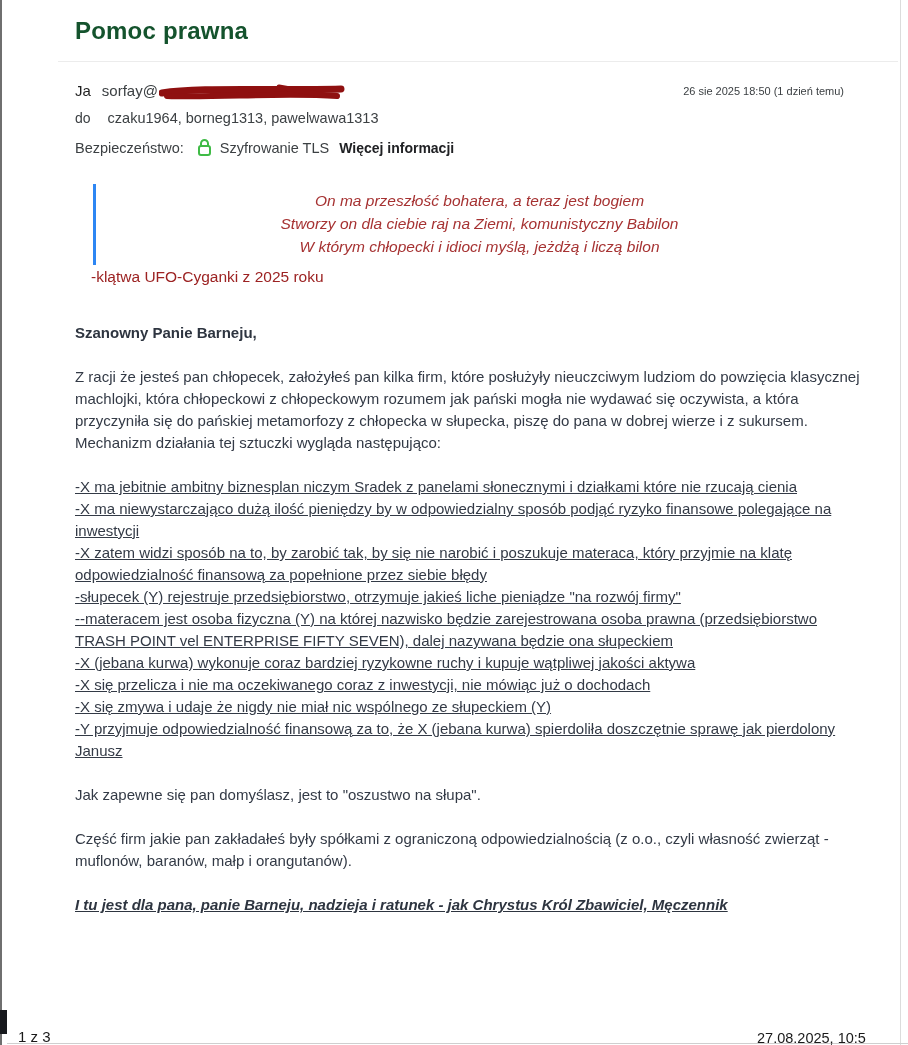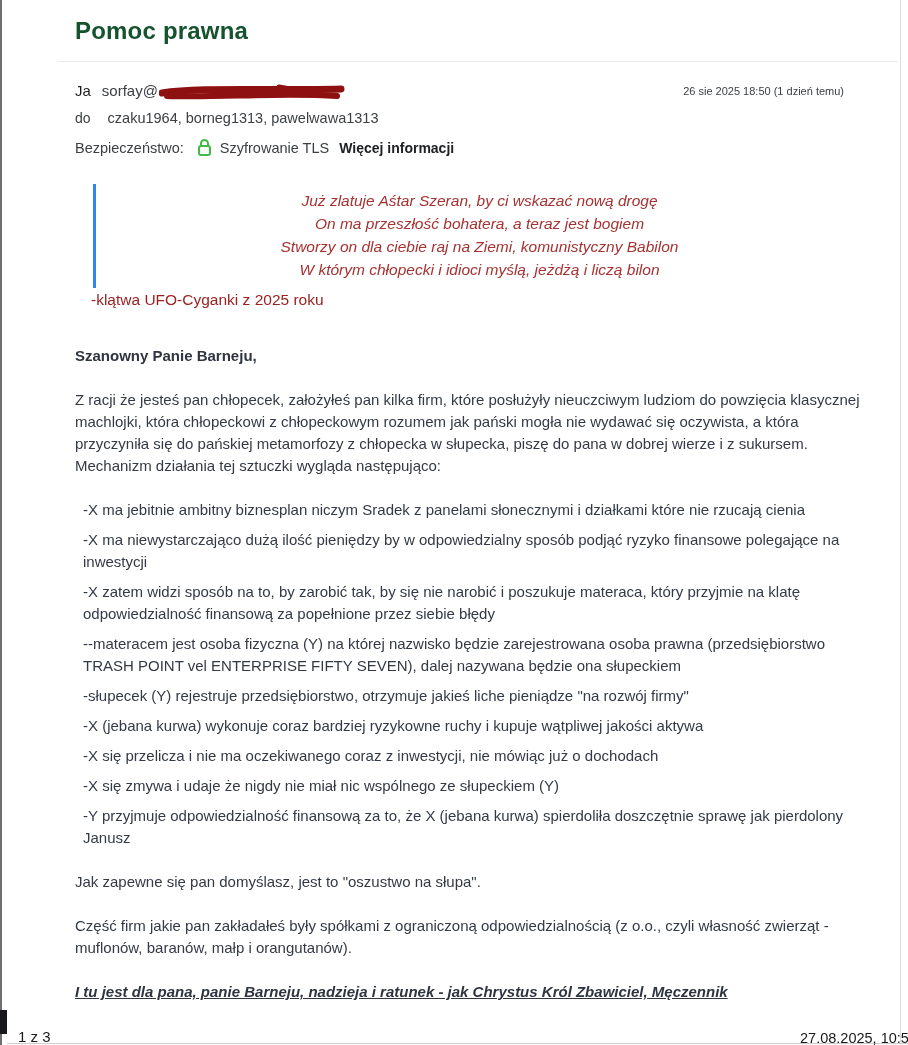--- a/index.html
+++ b/index.html
@@ -43,25 +43,25 @@
     margin-left:18px;border-left:3px solid #2d86f3;
     width:767px;text-align:center;
     font-style:italic;color:#a63232;font-size:15.5px;line-height:23px;
     padding:5px 0 7px 0;
   }
   .quote-attr{margin-left:16px;margin-top:1px;color:#9c2222;font-size:15.5px;line-height:22px;}
 
   .mail-body{margin-top:34px;font-size:15px;line-height:22px;color:#333a46;width:789px;}
   .mail-body p{margin:22px 0;}
   .salutation{font-weight:bold;color:#2e3540;}
-  .mech div{margin:8px;}
+  .mech div{margin:0;text-decoration:underline;}
   .emphasis{font-weight:bold;font-style:italic;text-decoration:underline;color:#2e3540;}
 
   .footer-page{position:absolute;left:18px;top:1028px;font-size:15px;color:#1a1a1a;}
-  .footer-time{position:absolute;left:800px;top:1030px;font-size:14.5px;color:#1a1a1a;white-space:nowrap;}
+  .footer-time{position:absolute;left:757px;top:1030px;font-size:14.5px;color:#1a1a1a;white-space:nowrap;}
 </style>
 </head>
 <body>
 
 <div class="page">
 
   <div class="content">
 
     <div class="title">Pomoc prawna</div>
     <hr class="divider">
@@ -91,37 +91,36 @@
           <path d="M4 8 V5.5 a3.5 3.5 0 0 1 7 0 V8" stroke="#3fbb46" stroke-width="2" fill="none"></path>
           <rect x="2" y="8" width="11" height="9" rx="2" stroke="#3fbb46" stroke-width="2" fill="none"></rect>
         </svg>
         <span class="sec-value">Szyfrowanie TLS</span>
         <span class="sec-link">Więcej informacji</span>
       </div>
     </div>
 
     <div class="quote-wrap">
       <div class="quote-box">
-        <div>Już zlatuje Aśtar Szeran, by ci wskazać nową drogę</div>
         <div>On ma przeszłość bohatera, a teraz jest bogiem</div>
         <div>Stworzy on dla ciebie raj na Ziemi, komunistyczny Babilon</div>
         <div>W którym chłopecki i idioci myślą, jeżdżą i liczą bilon</div>
       </div>
       <div class="quote-attr">-klątwa UFO-Cyganki z 2025 roku</div>
     </div>
 
     <div class="mail-body">
       <p class="salutation">Szanowny Panie Barneju,</p>
       <p>Z racji że jesteś pan chłopecek, założyłeś pan kilka firm, które posłużyły nieuczciwym ludziom do powzięcia klasycznej machlojki, która chłopeckowi z chłopeckowym rozumem jak pański mogła nie wydawać się oczywista, a która przyczyniła się do pańskiej metamorfozy z chłopecka w słupecka, piszę do pana w dobrej wierze i z sukursem. Mechanizm działania tej sztuczki wygląda następująco:</p>
       <div class="mech">
         <div>-X ma jebitnie ambitny biznesplan niczym Sradek z panelami słonecznymi i działkami które nie rzucają cienia</div>
         <div>-X ma niewystarczająco dużą ilość pieniędzy by w odpowiedzialny sposób podjąć ryzyko finansowe polegające na inwestycji</div>
         <div>-X zatem widzi sposób na to, by zarobić tak, by się nie narobić i poszukuje materaca, który przyjmie na klatę odpowiedzialność finansową za popełnione przez siebie błędy</div>
+        <div>-słupecek (Y) rejestruje przedsiębiorstwo, otrzymuje jakieś liche pieniądze "na rozwój firmy"</div>
         <div>--materacem jest osoba fizyczna (Y) na której nazwisko będzie zarejestrowana osoba prawna (przedsiębiorstwo TRASH POINT vel ENTERPRISE FIFTY SEVEN), dalej nazywana będzie ona słupeckiem</div>
-        <div>-słupecek (Y) rejestruje przedsiębiorstwo, otrzymuje jakieś liche pieniądze "na rozwój firmy"</div>
         <div>-X (jebana kurwa) wykonuje coraz bardziej ryzykowne ruchy i kupuje wątpliwej jakości aktywa</div>
         <div>-X się przelicza i nie ma oczekiwanego coraz z inwestycji, nie mówiąc już o dochodach</div>
         <div>-X się zmywa i udaje że nigdy nie miał nic wspólnego ze słupeckiem (Y)</div>
         <div>-Y przyjmuje odpowiedzialność finansową za to, że X (jebana kurwa) spierdoliła doszczętnie sprawę jak pierdolony Janusz</div>
       </div>
       <p>Jak zapewne się pan domyślasz, jest to "oszustwo na słupa".</p>
       <p>Część firm jakie pan zakładałeś były spółkami z ograniczoną odpowiedzialnością (z o.o., czyli własność zwierząt - muflonów, baranów, małp i orangutanów).</p>
       <p class="emphasis">I tu jest dla pana, panie Barneju, nadzieja i ratunek - jak Chrystus Król Zbawiciel, Męczennik</p>
     </div>
 

